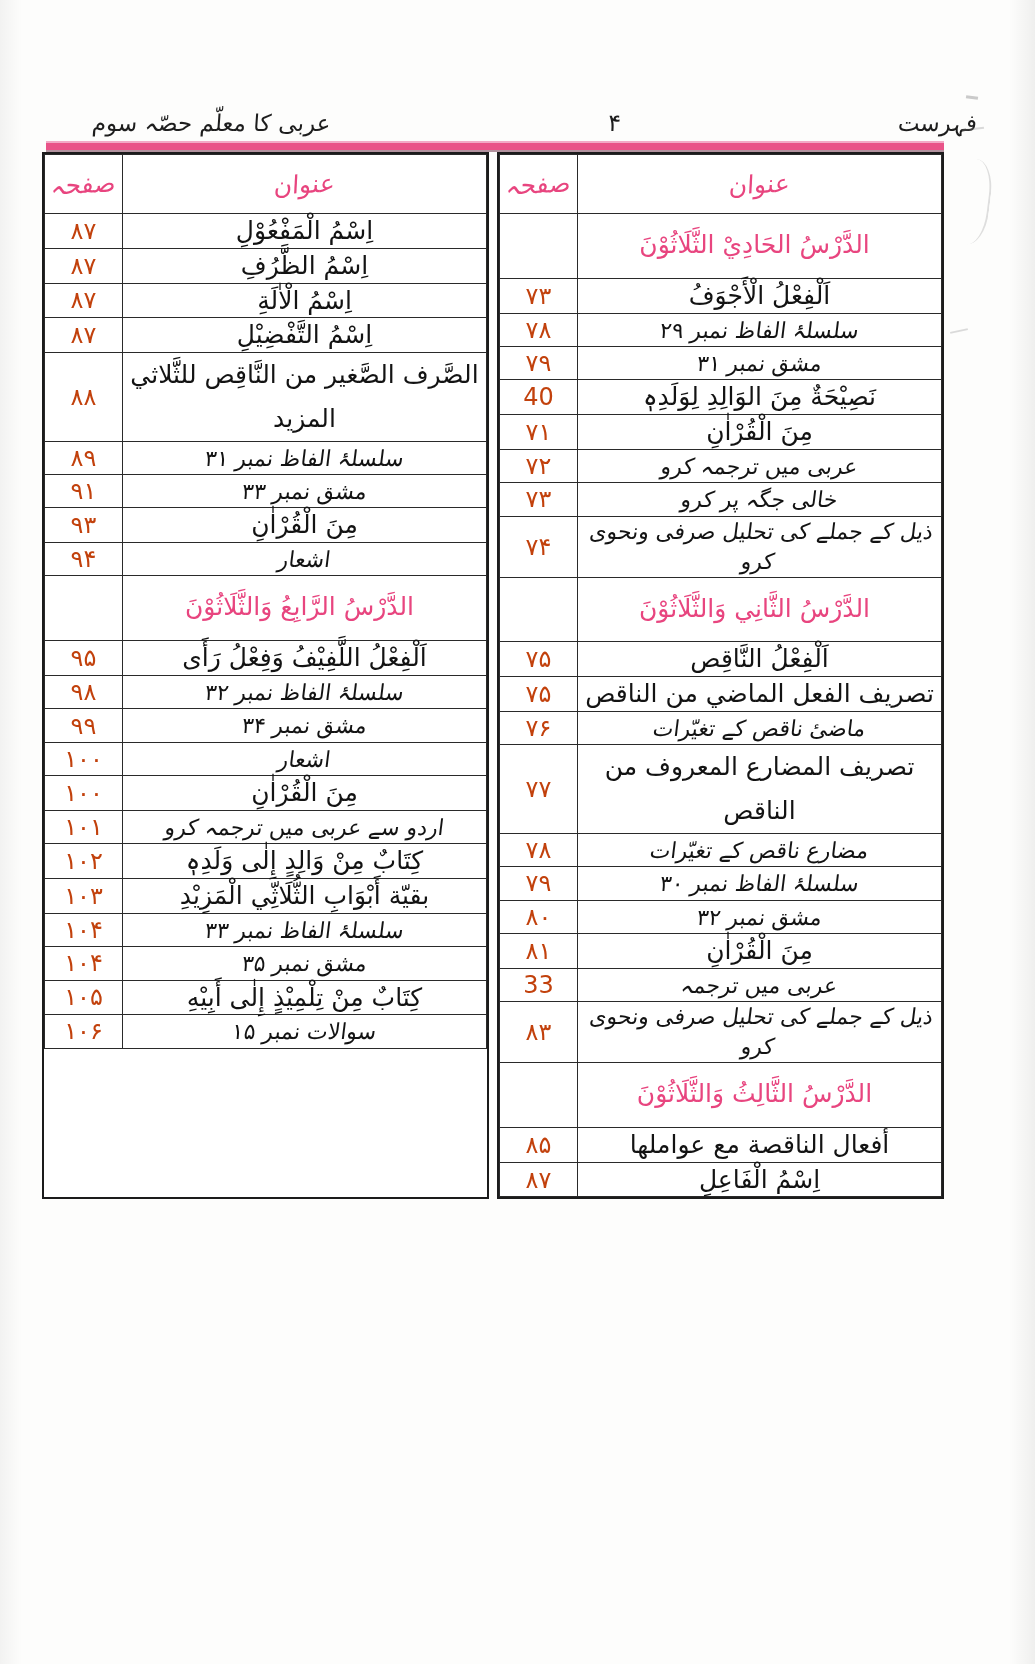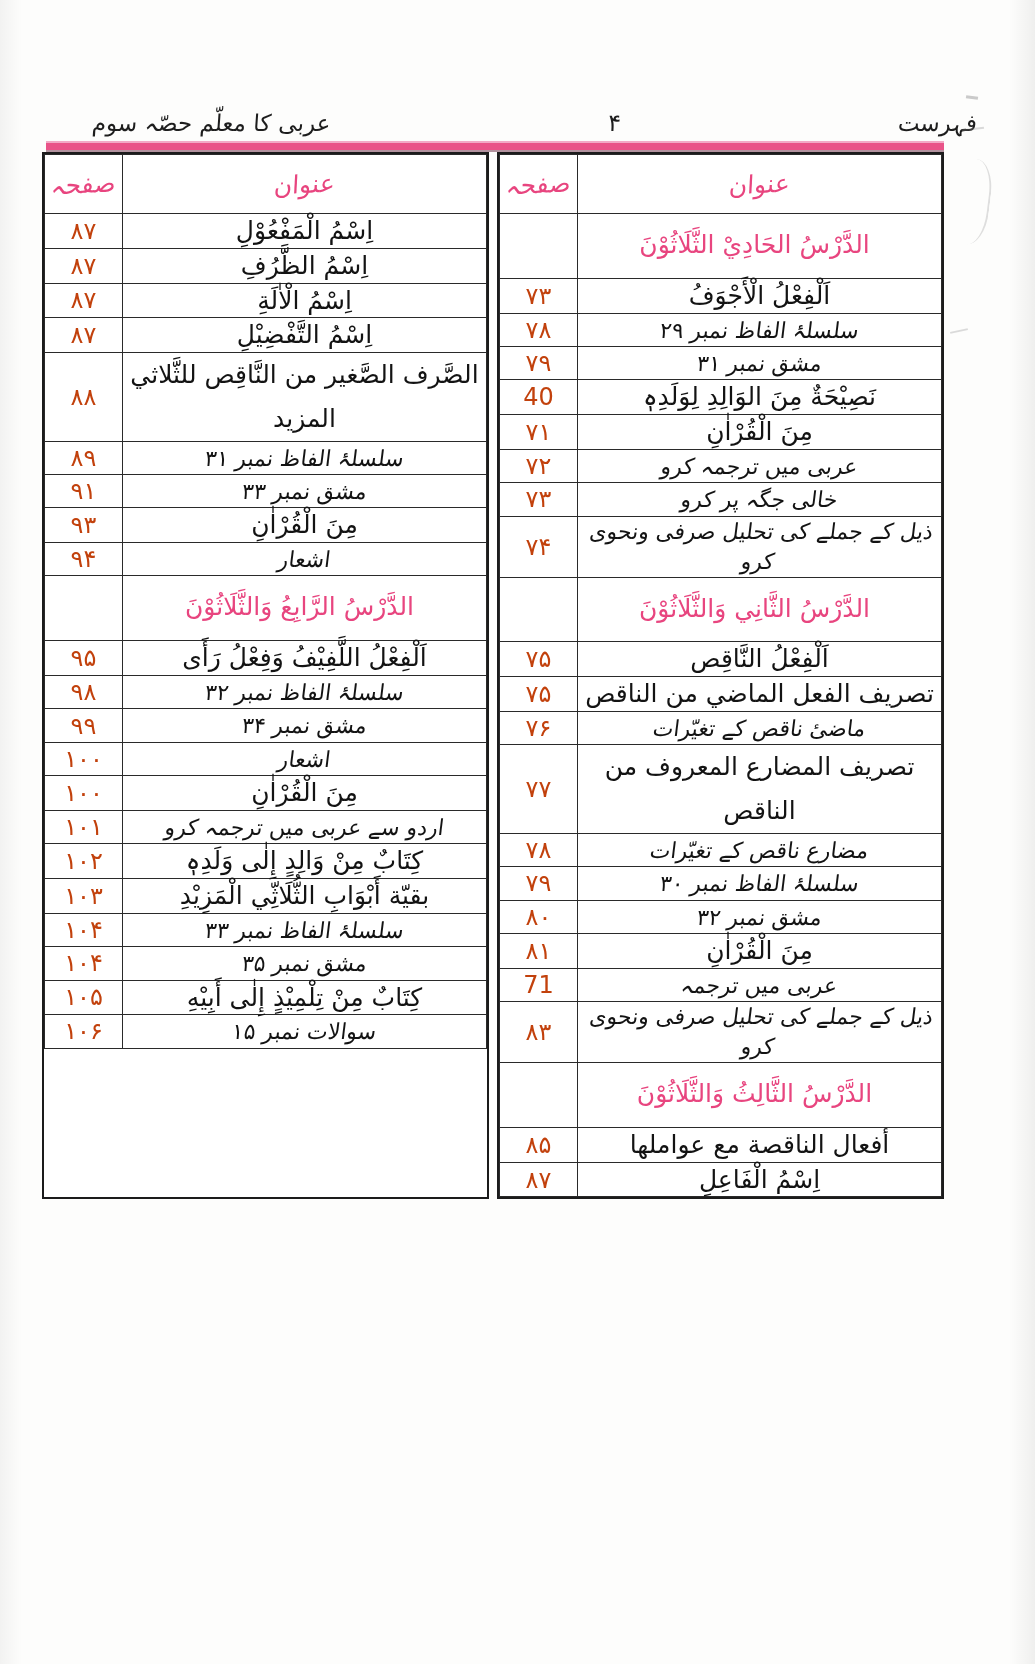--- a/index.html
+++ b/index.html
@@ -281,21 +281,21 @@
             <tr>
               <td class="t-title"><span class="ur">مشق نمبر ۳۲</span></td>
               <td class="t-page">۸۰</td>
             </tr>
             <tr>
               <td class="t-title"><span class="ar">مِنَ الْقُرْاٰنِ</span></td>
               <td class="t-page">۸۱</td>
             </tr>
             <tr>
               <td class="t-title"><span class="ur">عربی میں ترجمہ</span></td>
-              <td class="t-page">71</td>
+              <td class="t-page">33</td>
             </tr>
             <tr>
               <td class="t-title"><span class="ur">ذیل کے جملے کی تحلیل صرفی ونحوی کرو</span></td>
               <td class="t-page">۸۳</td>
             </tr>
             <tr class="lesson">
               <td class="t-title"><span class="ar">الدَّرْسُ الثَّالِثُ وَالثَّلَاثُوْنَ</span></td>
               <td class="t-page"></td>
             </tr>
             <tr>

